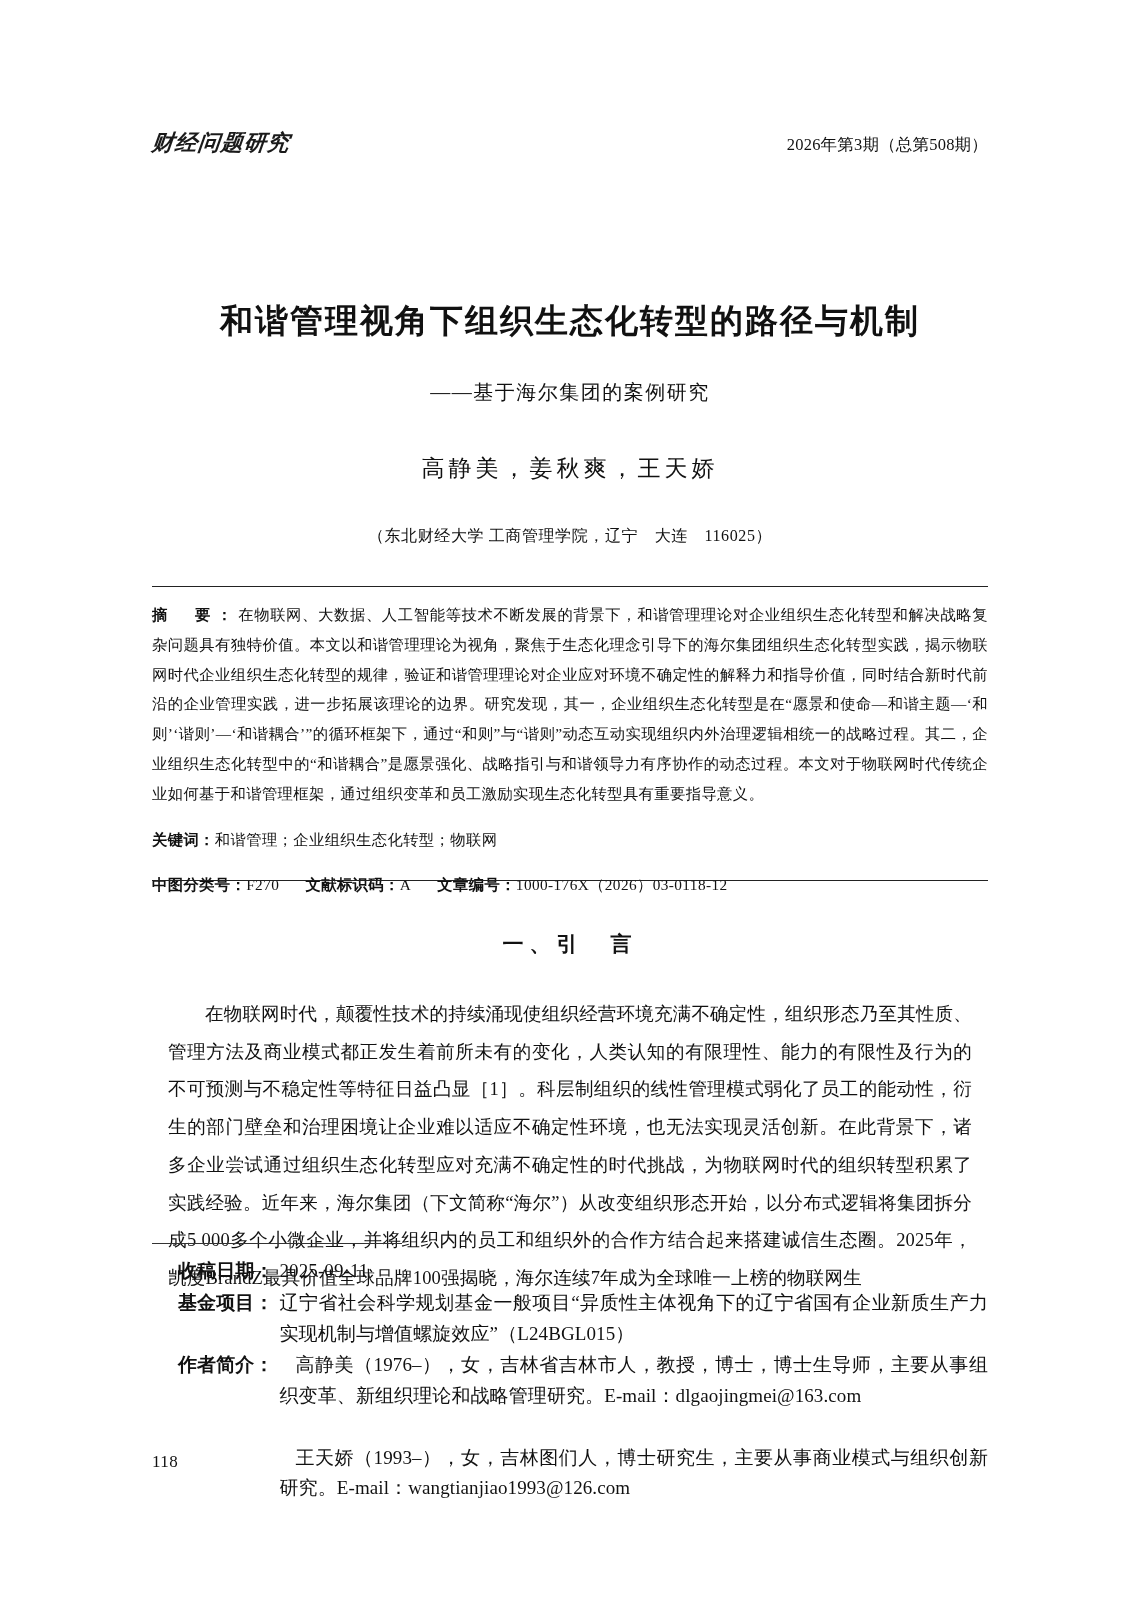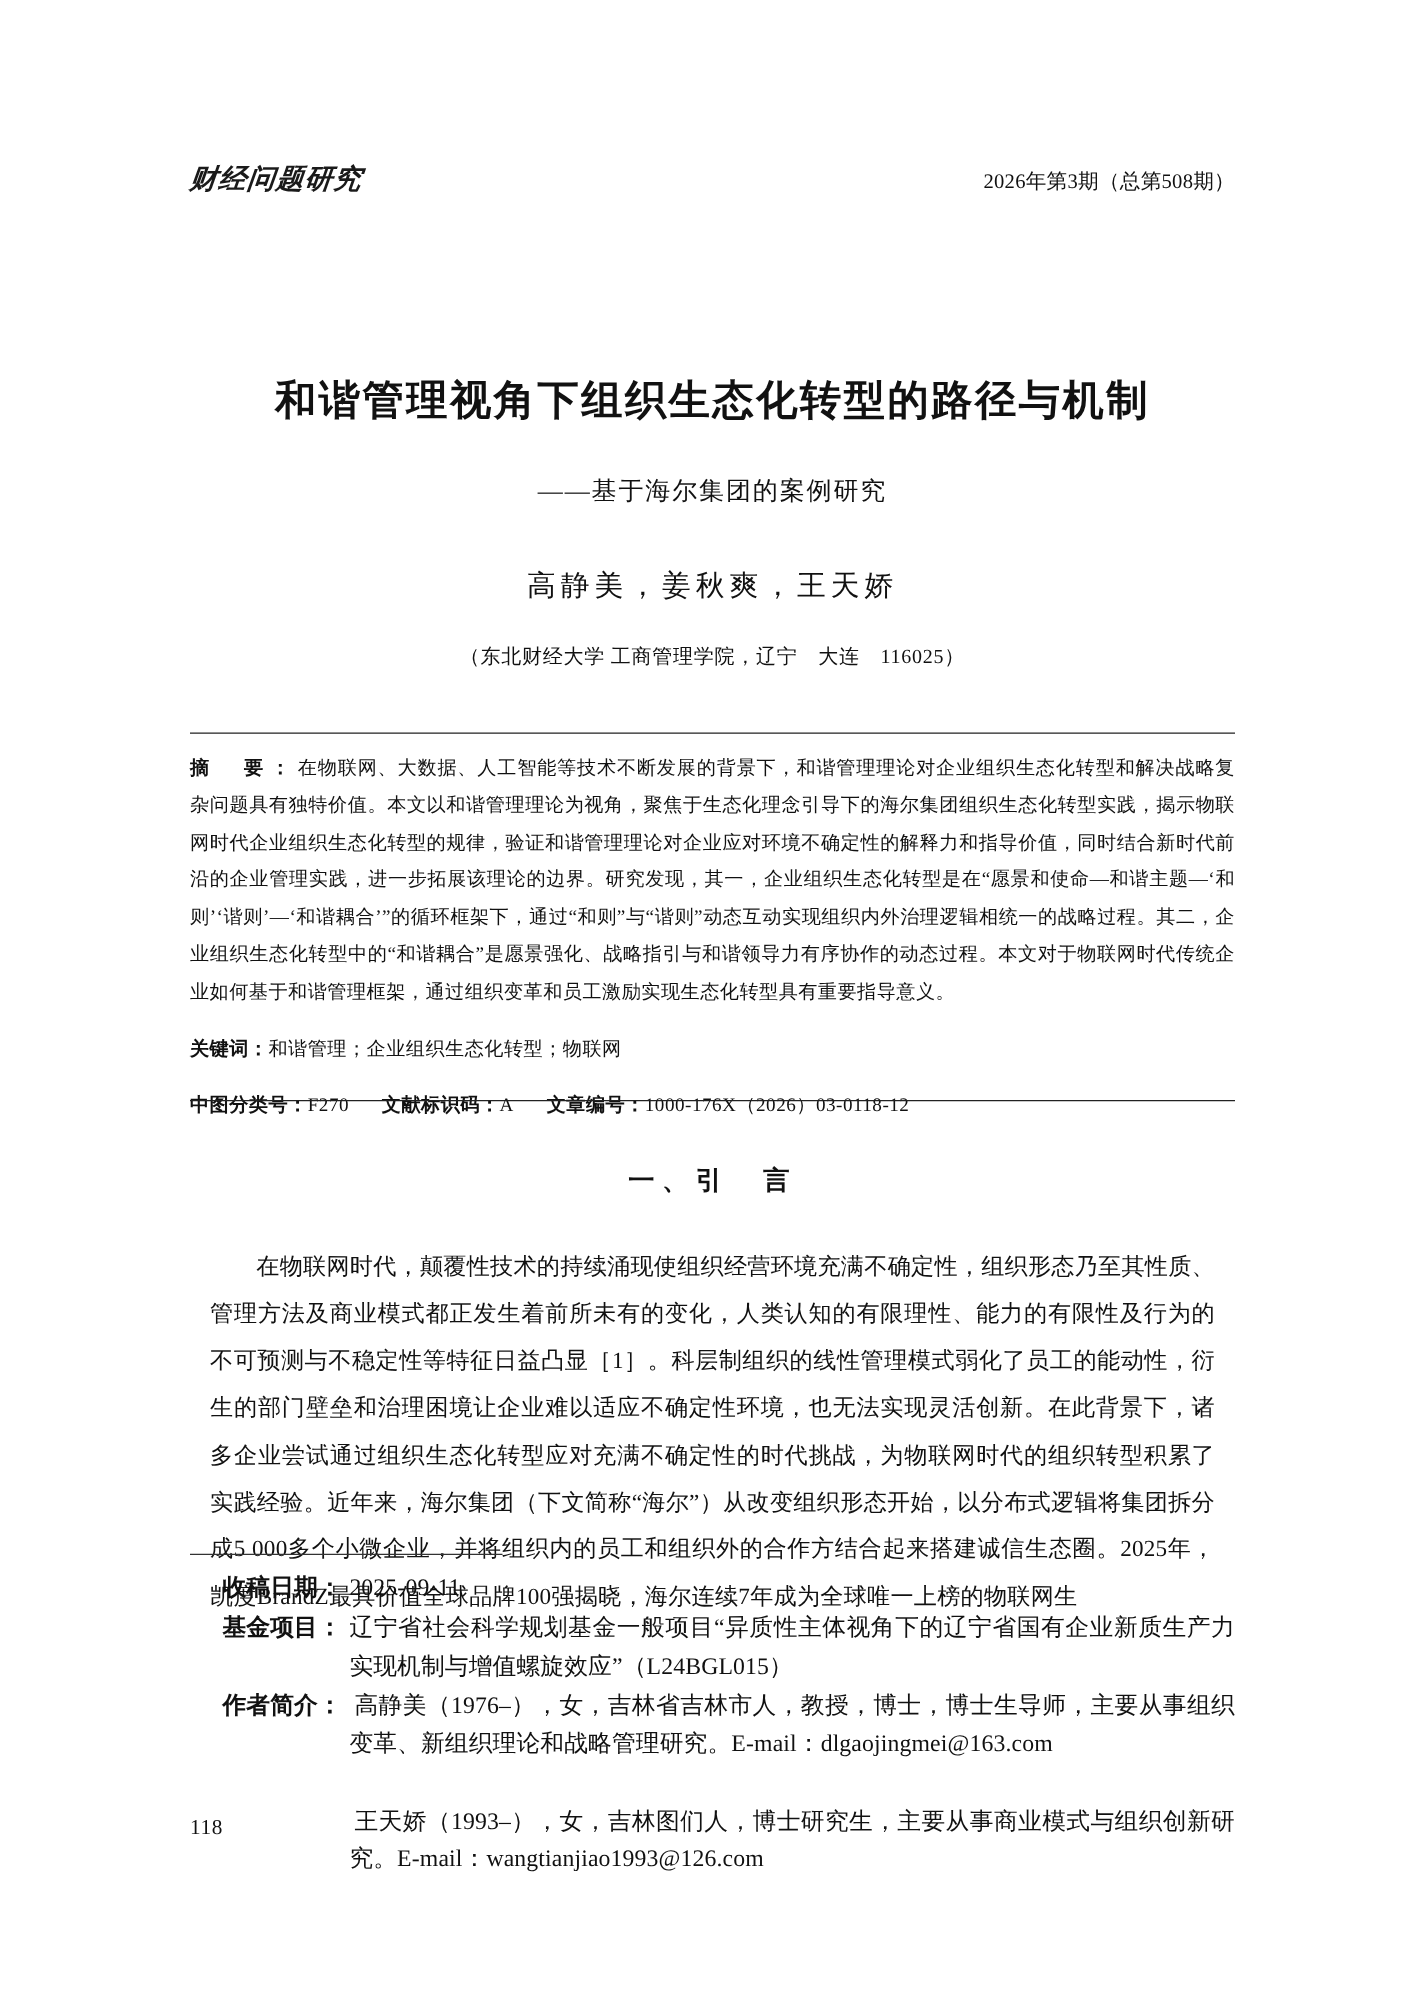--- a/index.html
+++ b/index.html
@@ -73,21 +73,21 @@
     font-size: 20px;
     letter-spacing: 1.5px;
     font-weight: normal;
   }
   .authors {
     margin-top: 47px;
     font-size: 23px;
     letter-spacing: 4px;
   }
   .affiliation {
-    margin-top: 31px;
+    margin-top: 42px;
     font-size: 16px;
     letter-spacing: 0.6px;
   }
 
   
   .rule {
     position: absolute;
     left: 152px;
     width: 836px;
     border-top: 1px solid #222;
@@ -161,21 +161,21 @@
     letter-spacing: 0.1px;
   }
   .fn-row { display: flex; margin-bottom: 1px; }
   .fn-key {
     font-weight: bold;
     white-space: nowrap;
     flex: 0 0 auto;
     margin-right: 6px;
   }
   .fn-val { flex: 1 1 auto; text-align: justify; }
-  .fn-sub { margin-left: 4px; }
+  .fn-sub { margin-left: 16px; }
 
   .folio {
     position: absolute;
     left: 152px;
     top: 1452px;
     font-size: 17px;
     letter-spacing: 0.5px;
   }
 </style>
 </head>

